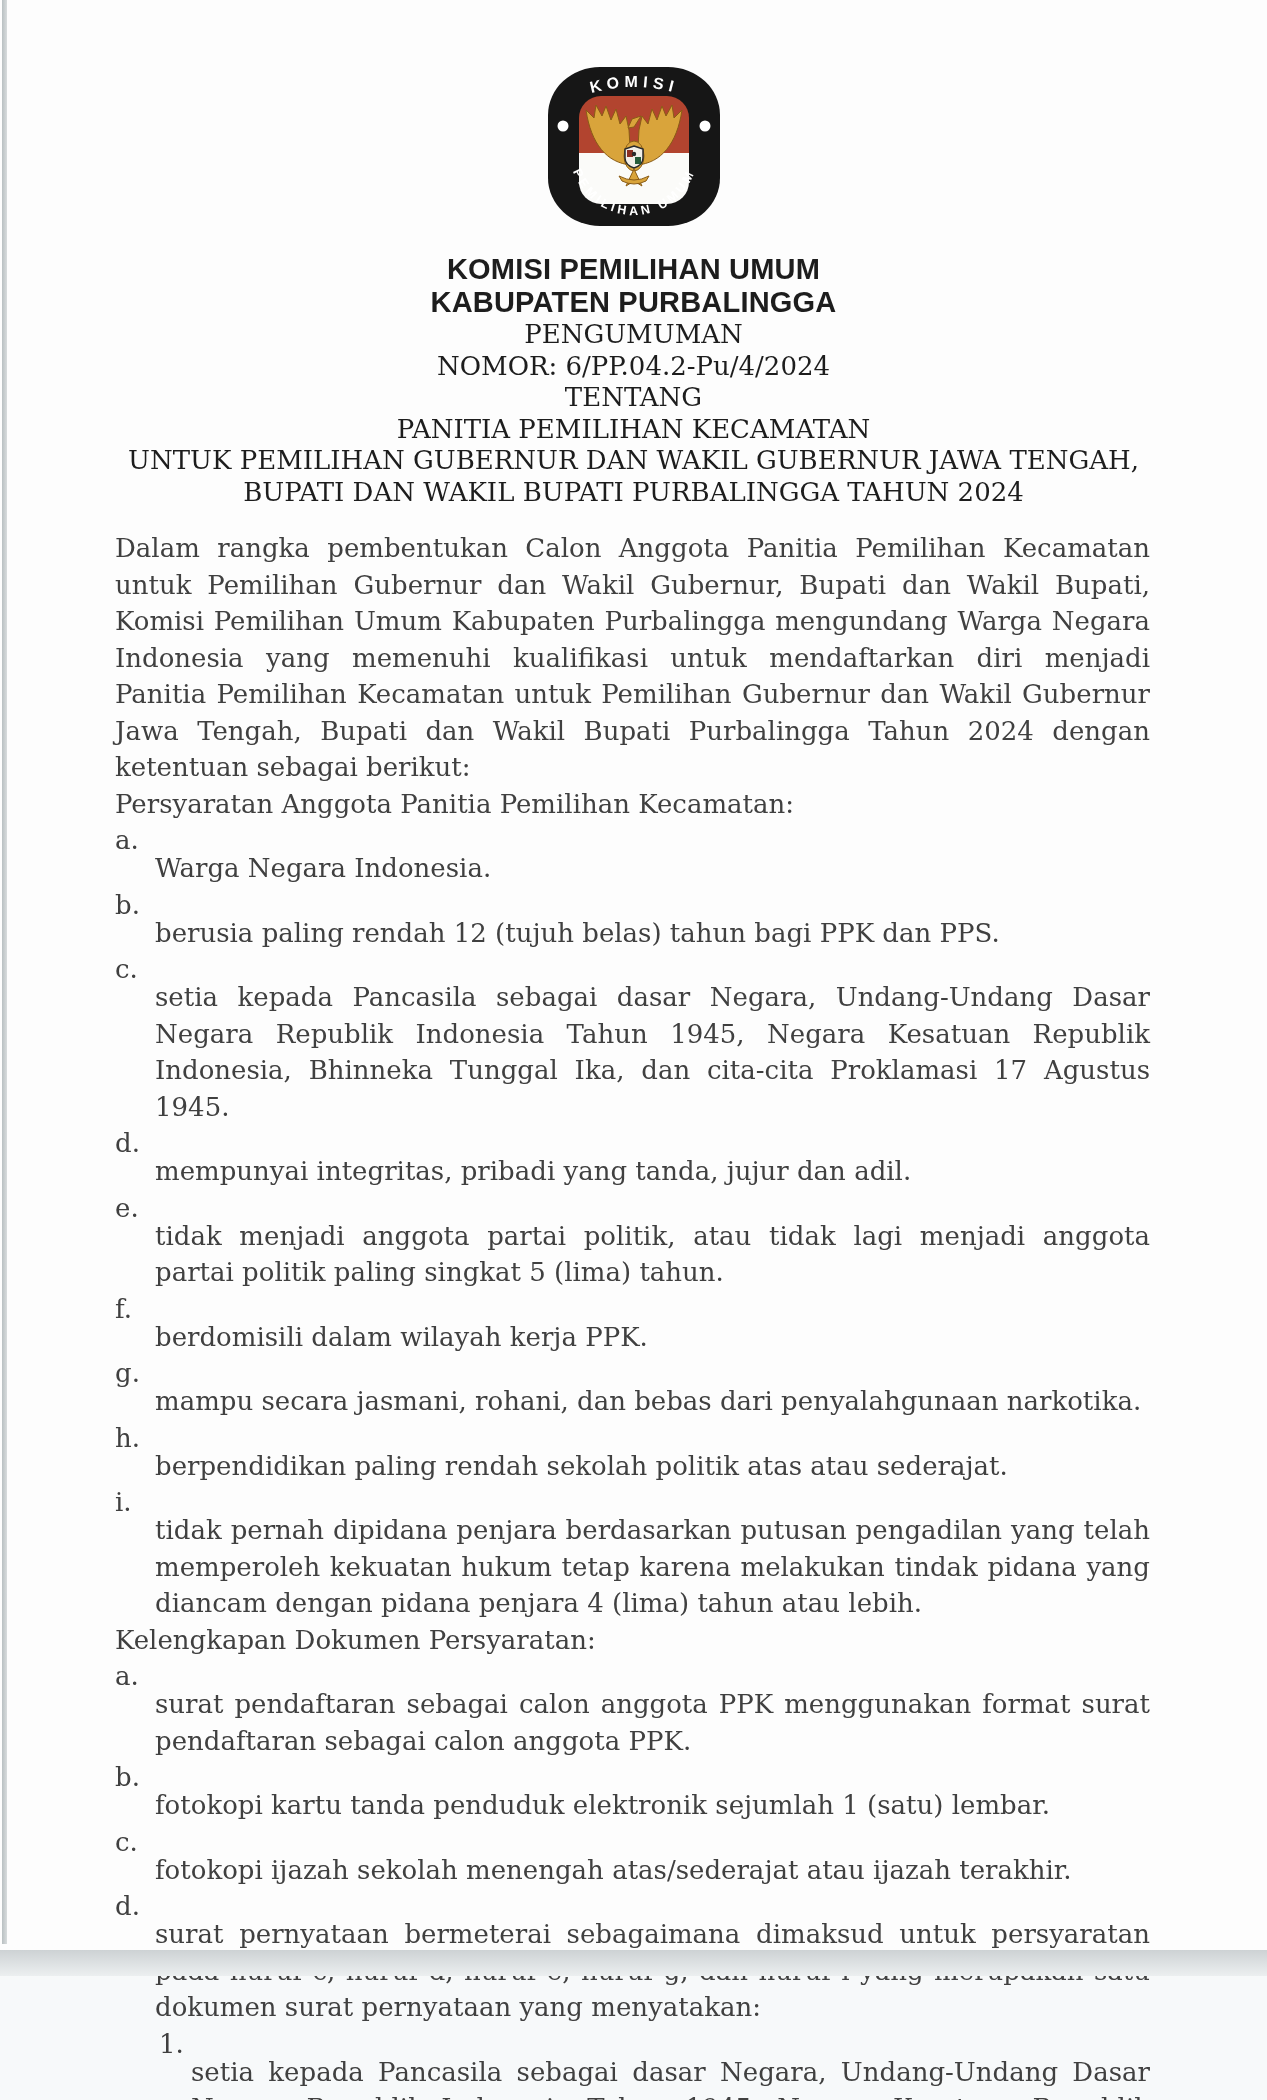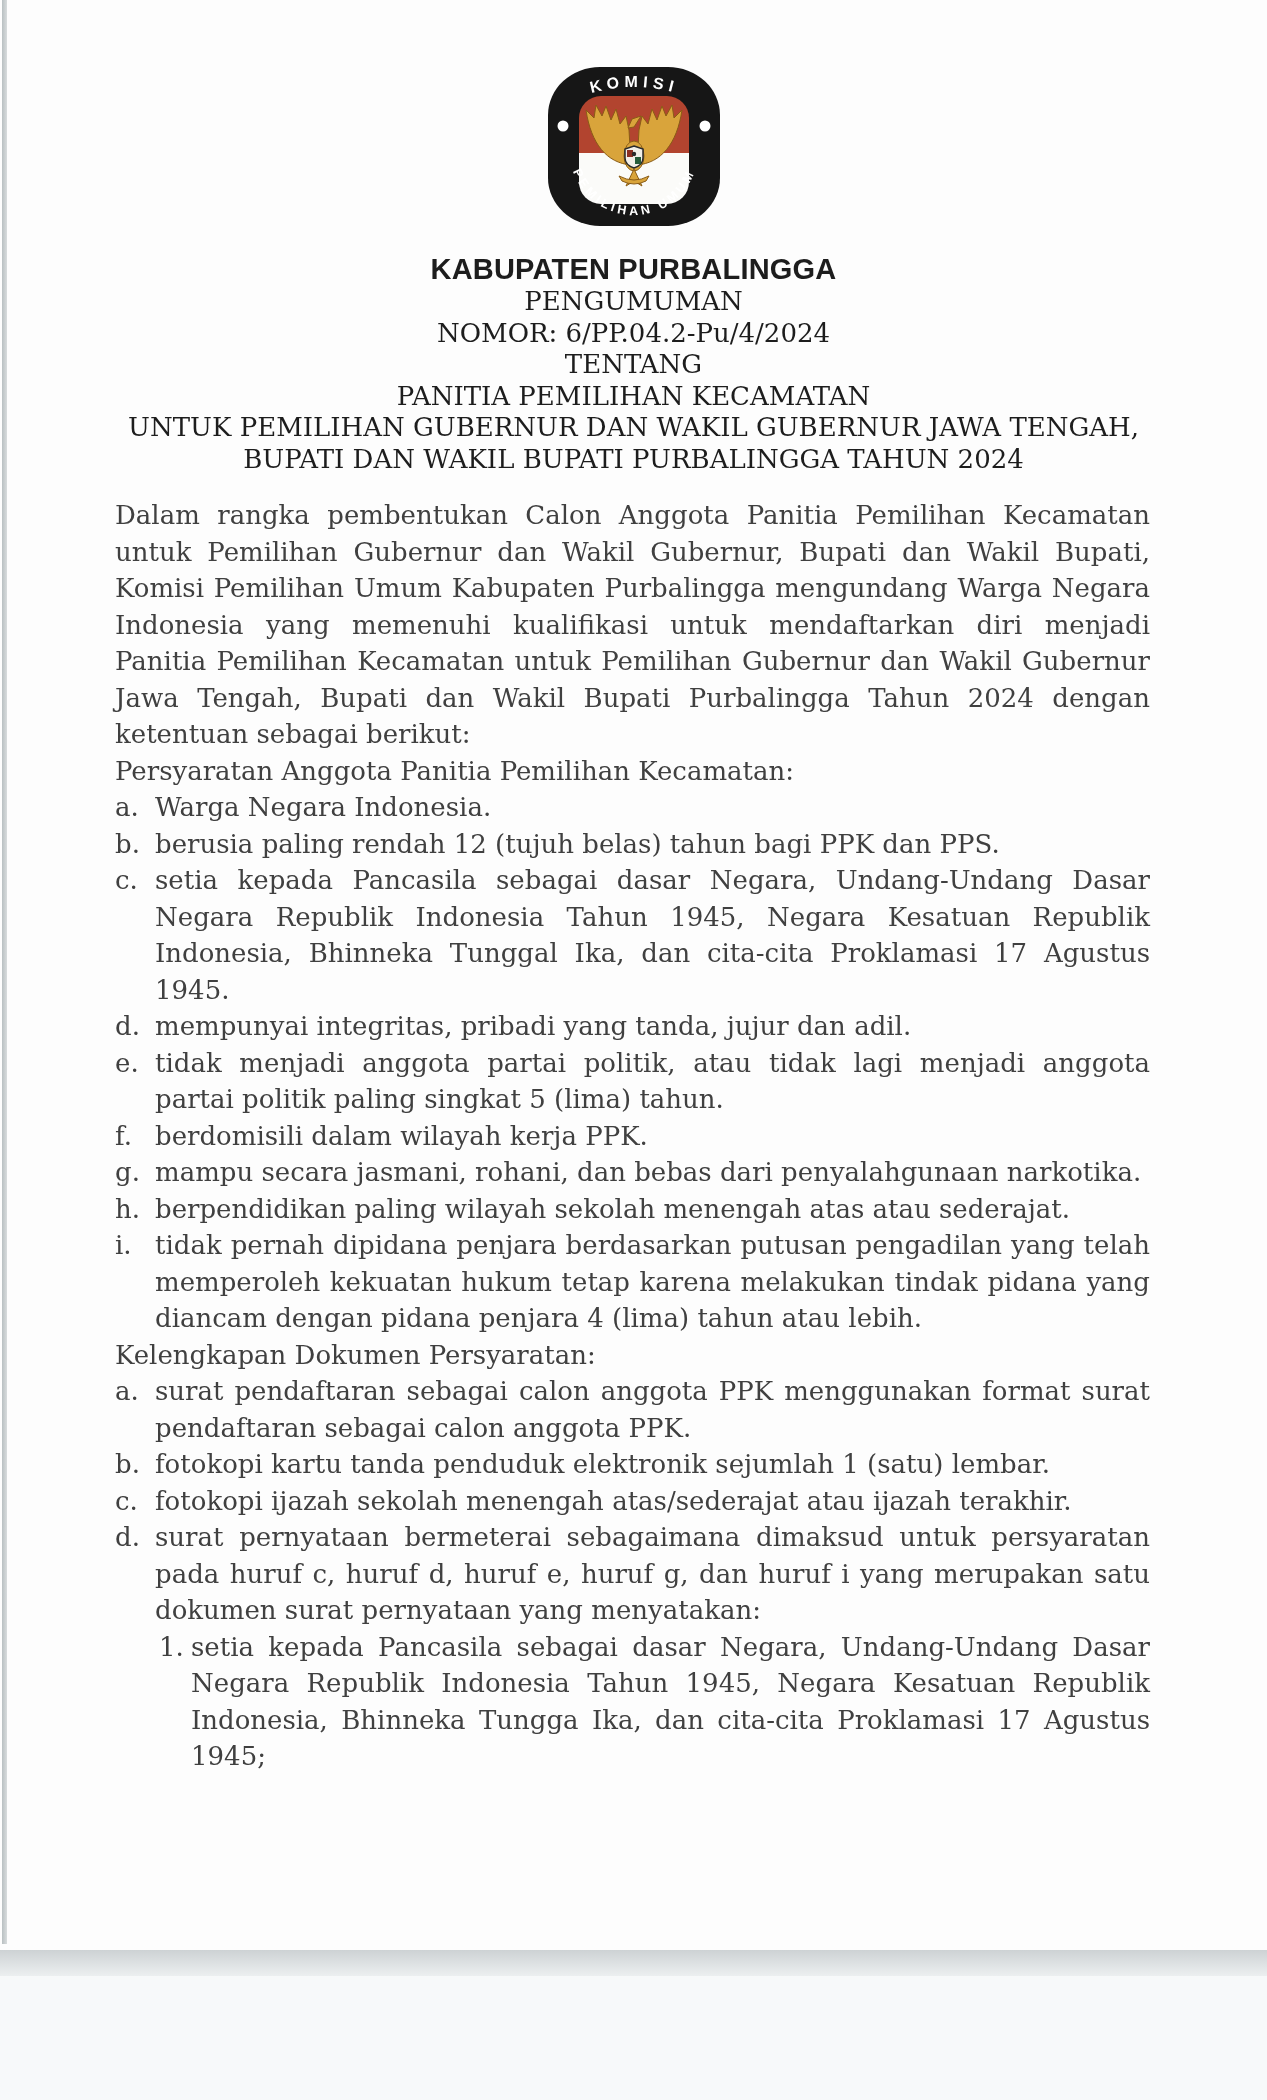--- a/index.html
+++ b/index.html
@@ -43,21 +43,21 @@
   .content {
     width: 1035px;
     margin: 22px 117px 0 115px;
     font-size: 26px; line-height: 36.5px;
     color: #404040;
   }
   .intro { text-align: justify; }
   .section-heading { }
   .li { display: flex; margin-top: 0; }
   .li-label { flex: 0 0 40px; }
-  .li-text { flex: 1; text-align: justify; }
+  .li-text { flex: 1; text-align: justify; margin-top: 28px; }
   .li-sub { display: flex; margin-left: 44px; }
   .li-sub .li-label { flex: 0 0 32px; }
   svg text {
     font-family: "Liberation Sans", sans-serif;
     font-weight: bold;
     fill: #ffffff;
   }
 </style>
 </head>
 <body>
@@ -104,20 +104,21 @@
       <text font-size="16" letter-spacing="5">
         <textPath href="#arcTop" startOffset="50%" text-anchor="middle">KOMISI</textPath>
       </text>
       <text font-size="12.5" letter-spacing="3.5">
         <textPath href="#arcBottom" startOffset="50%" text-anchor="middle">PEMILIHAN UMUM</textPath>
       </text>
     </svg>
   </div>
 
   <div class="org-block">
+    <div>KOMISI PEMILIHAN UMUM</div>
     <div>KABUPATEN PURBALINGGA</div>
   </div>
 
   <div class="title-block">
     <div>PENGUMUMAN</div>
     <div>NOMOR: 6/PP.04.2-Pu/4/2024</div>
     <div>TENTANG</div>
     <div>PANITIA PEMILIHAN KECAMATAN</div>
     <div>UNTUK PEMILIHAN GUBERNUR DAN WAKIL GUBERNUR JAWA TENGAH,</div>
     <div>BUPATI DAN WAKIL BUPATI PURBALINGGA TAHUN 2024</div>
@@ -150,21 +151,21 @@
     <div class="li">
       <span class="li-label">f.</span>
       <div class="li-text">berdomisili dalam wilayah kerja PPK.</div>
     </div>
     <div class="li">
       <span class="li-label">g.</span>
       <div class="li-text">mampu secara jasmani, rohani, dan bebas dari penyalahgunaan narkotika.</div>
     </div>
     <div class="li">
       <span class="li-label">h.</span>
-      <div class="li-text">berpendidikan paling wilayah sekolah menengah atas atau sederajat.</div>
+      <div class="li-text">berpendidikan paling rendah sekolah politik atas atau sederajat.</div>
     </div>
     <div class="li">
       <span class="li-label">i.</span>
       <div class="li-text">tidak pernah dipidana penjara berdasarkan putusan pengadilan yang telah memperoleh kekuatan hukum tetap karena melakukan tindak pidana yang diancam dengan pidana penjara 4 (lima) tahun atau lebih.</div>
     </div>
 
     <div class="section-heading">Kelengkapan Dokumen Persyaratan:</div>
     <div class="li">
       <span class="li-label">a.</span>
       <div class="li-text">surat pendaftaran sebagai calon anggota PPK menggunakan format surat pendaftaran sebagai calon anggota PPK.</div>

